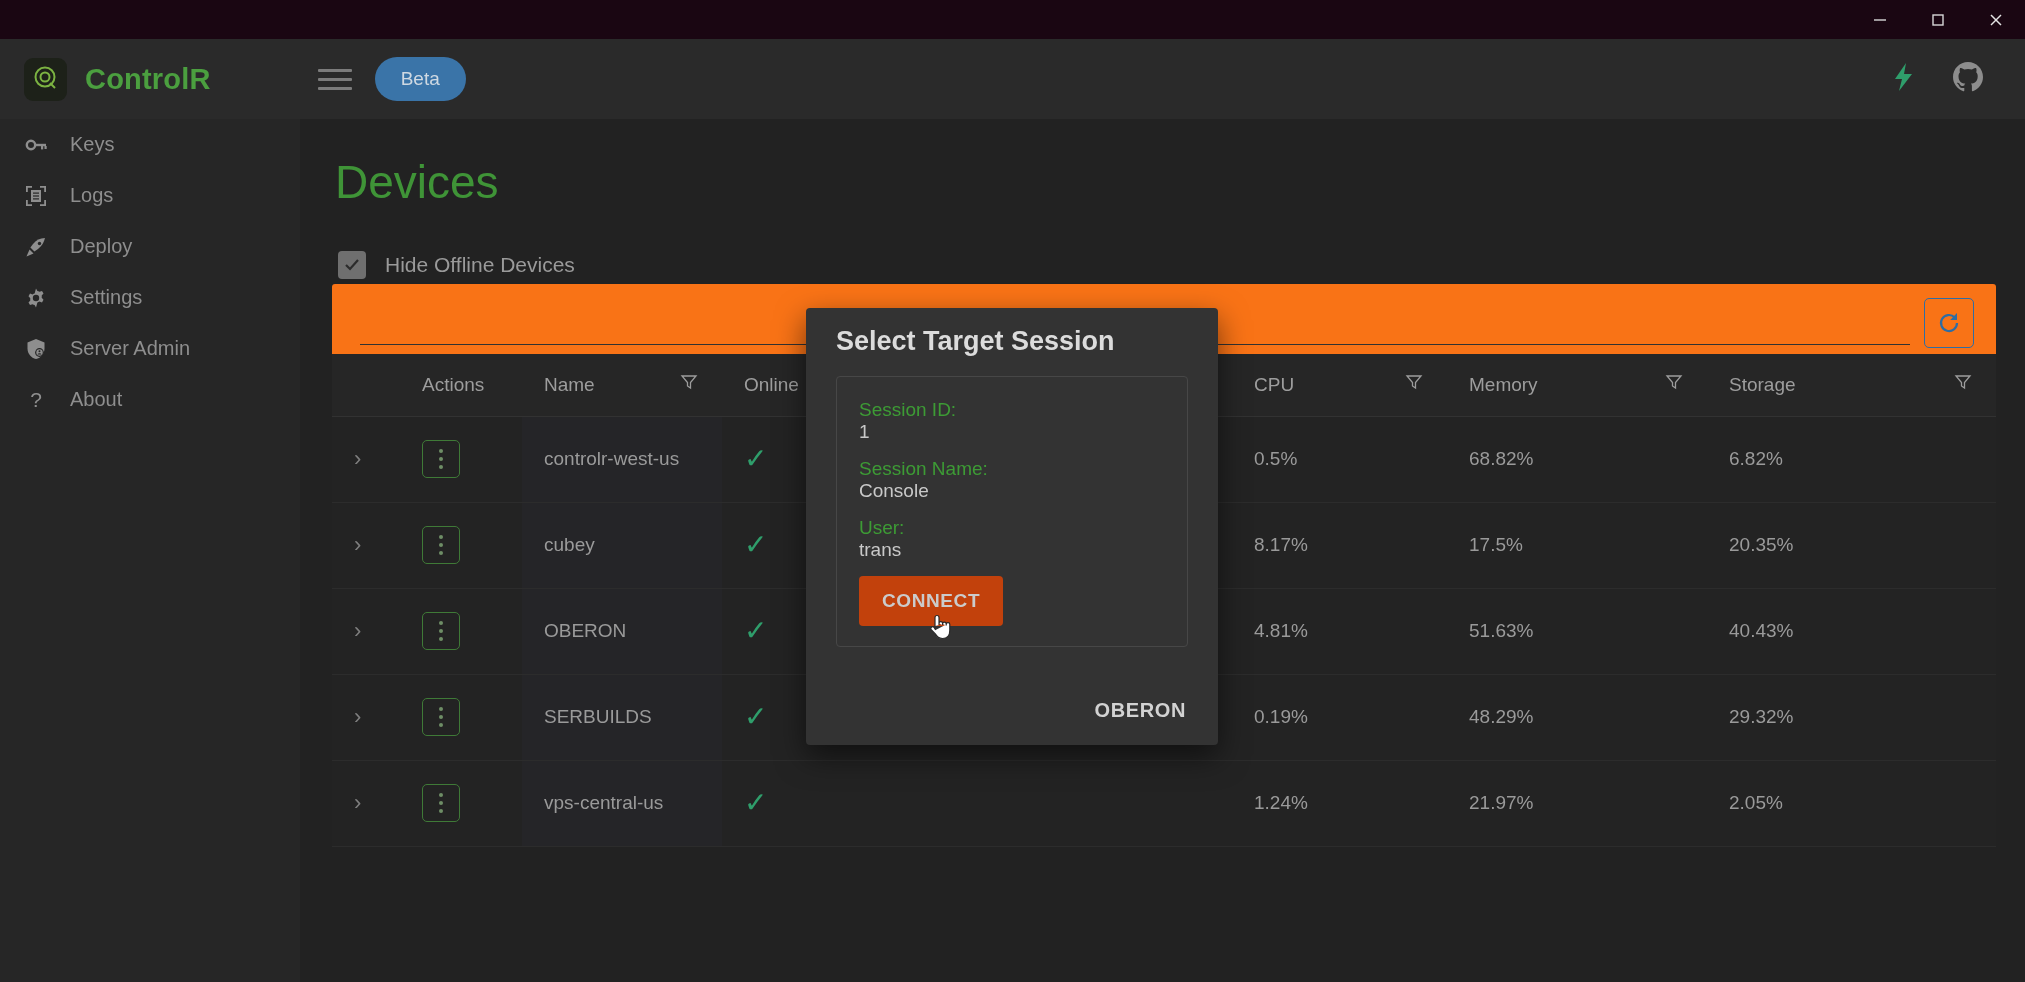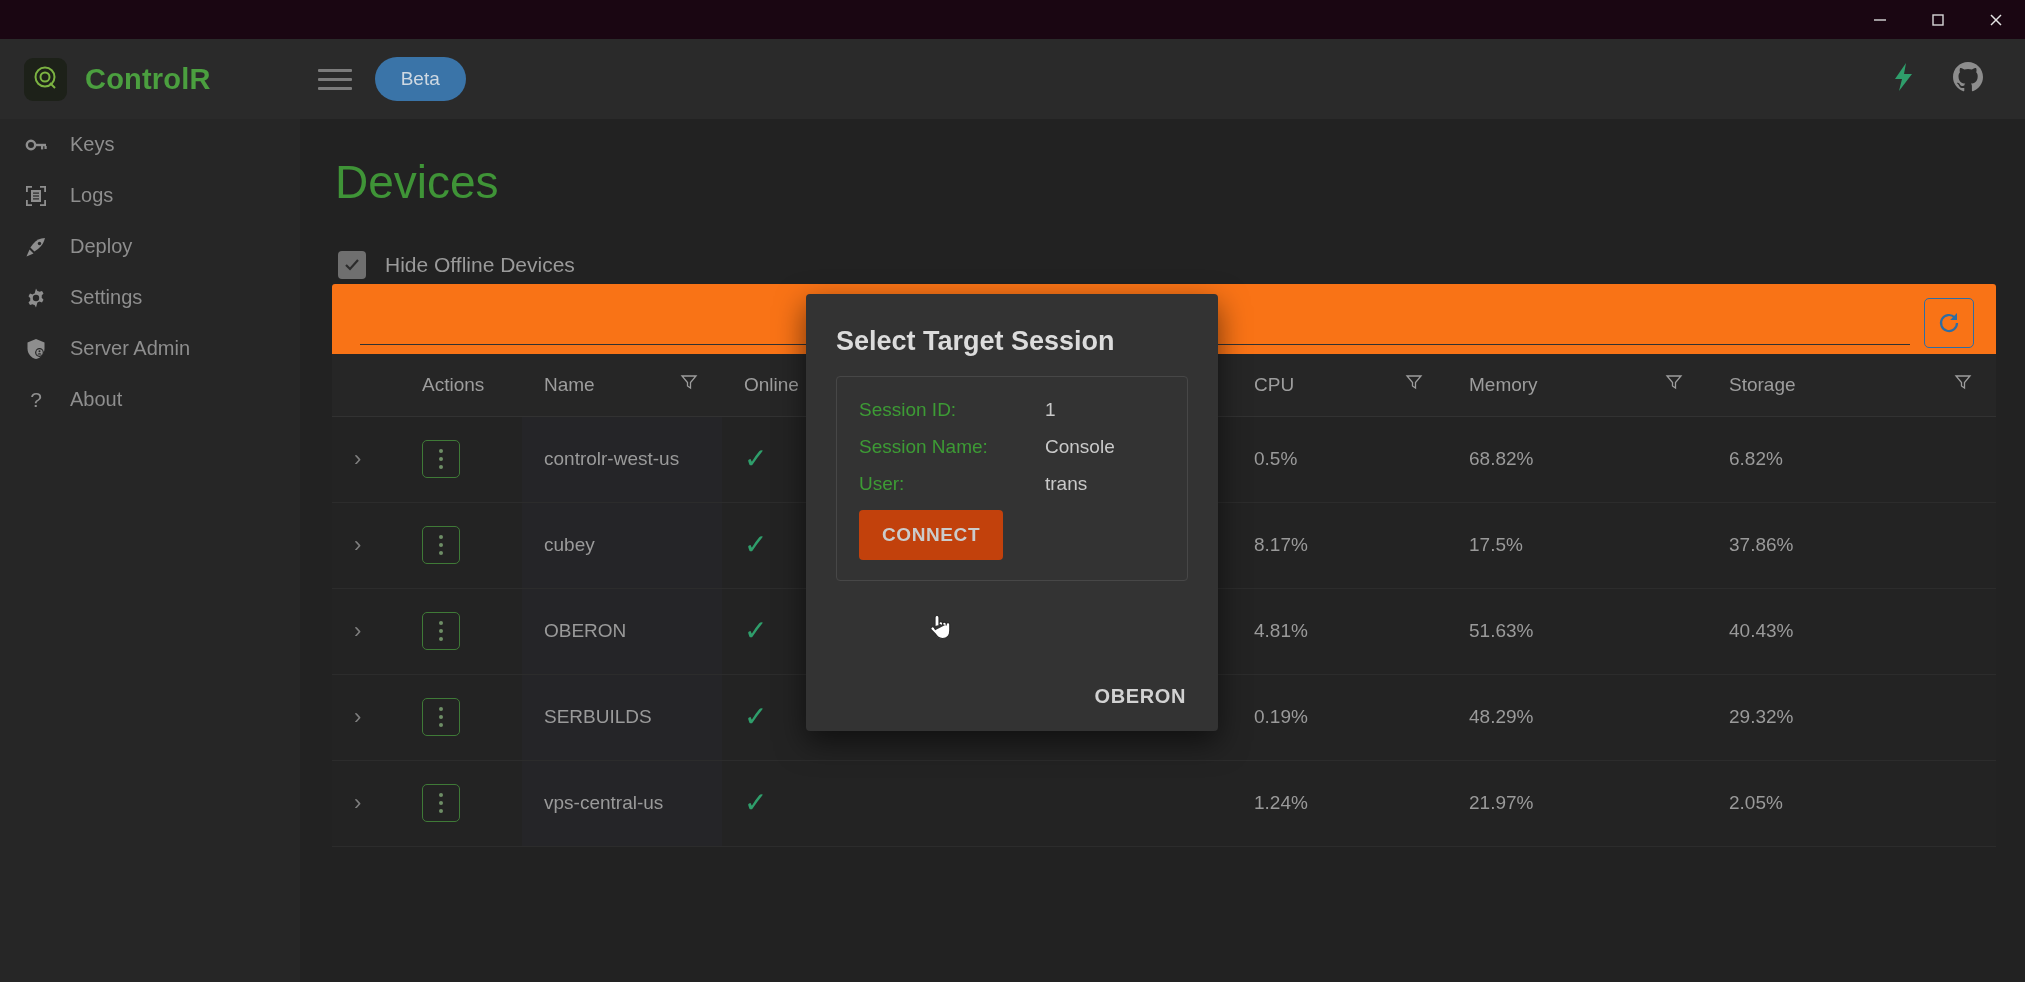--- a/index.html
+++ b/index.html
@@ -103,32 +103,32 @@
   col.c-name  { width: 200px; }
   col.c-online{ width: 180px; }
   col.c-user  { width: 330px; }
   col.c-cpu   { width: 215px; }
   col.c-mem   { width: 260px; }
   col.c-sto   { width: 289px; }
 
   
   .modal-scrim { position: absolute; inset: 0; background: rgba(0,0,0,0.0); }
   .modal {
-    position: absolute; left: 806px; top: 294px; width: 412px; height: 437px;
+    position: absolute; left: 806px; top: 308px; width: 412px; height: 437px;
     background: #333333; border-radius: 4px;
     box-shadow: 0 11px 30px rgba(0,0,0,.55);
-    padding: 32px 30px;
+    padding: 18px 30px;
   }
   .modal-title { font-size: 27px; font-weight: 700; color: #dcdcdc; }
   .modal-sub { margin-top: 38px; font-size: 21px; color: #1d72e8; }
   .session-box {
     margin-top: 19px; border: 1px solid #474747; border-radius: 4px;
     padding: 22px 22px 20px 22px;
   }
-  .s-row { display: flex; font-size: 19px; margin-bottom: 15px; }
+  .s-row { display: flex; font-size: 19px; margin-bottom: 15px; flex-direction: column; }
   .s-key { color: #3d9b35; width: 186px; flex: none; }
   .s-val { color: #c9c9c9; }
   .connect-btn {
     margin-top: 0; display: inline-block;
     background: #c2410c; color: #cbcbcb; border-radius: 4px;
     padding: 14px 23px; font-size: 19px; font-weight: 700; letter-spacing: .6px;
   }
   .cancel-btn {
     position: absolute; right: 32px; bottom: 23px;
     color: #d2d2d2; font-size: 20px; font-weight: 700; letter-spacing: .6px;
@@ -386,21 +386,21 @@
                   <i></i>
                   <i></i>
                   <i></i>
                 </span>
               </td>
               <td class="namecell">cubey</td>
               <td><span class="tick">✓</span></td>
               <td></td>
               <td>8.17%</td>
               <td>17.5%</td>
-              <td>37.86%</td>
+              <td>20.35%</td>
             </tr>
             <tr>
               <td><span class="chev">›</span></td>
               <td>
                 <span class="dots-btn">
                   <i></i>
                   <i></i>
                   <i></i>
                 </span>
               </td>

